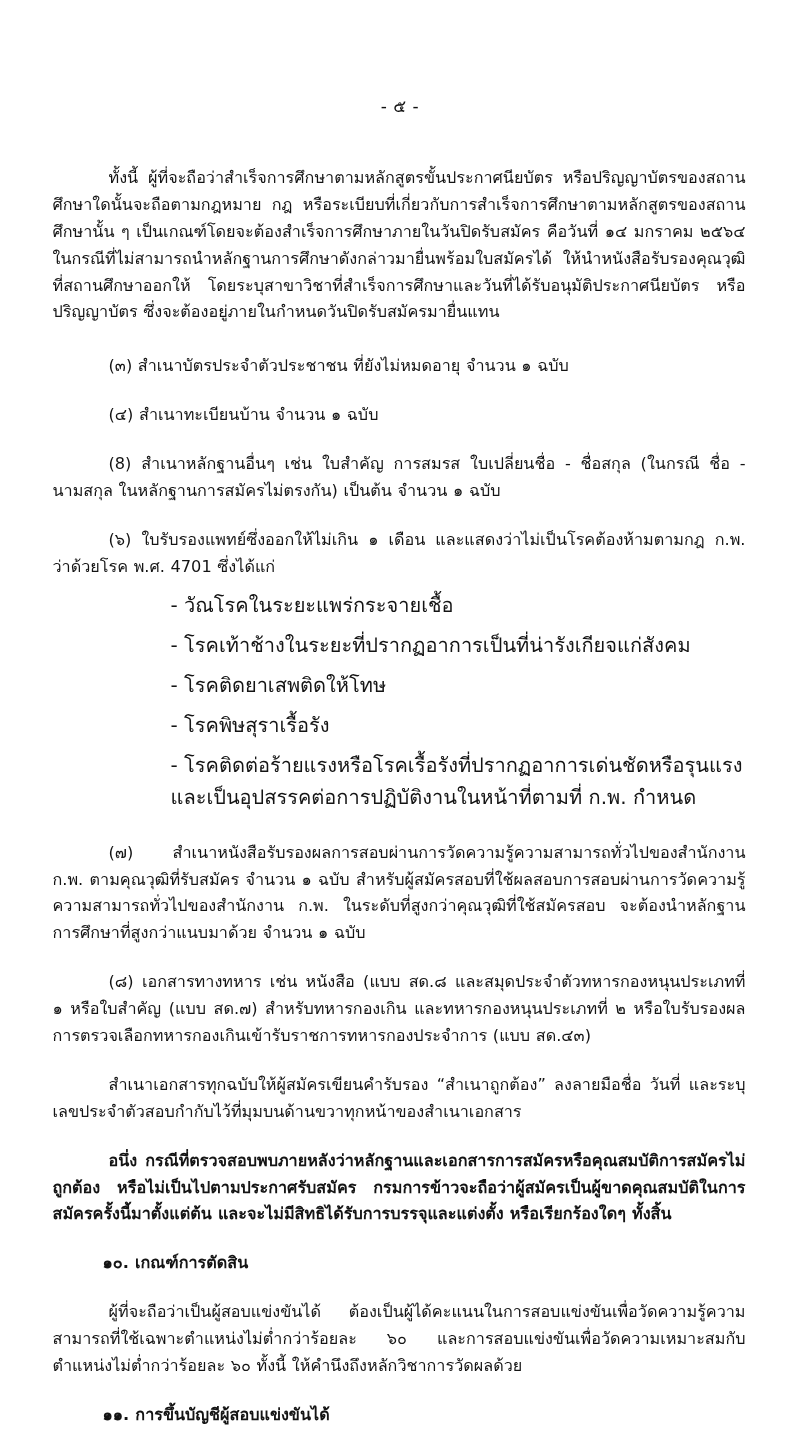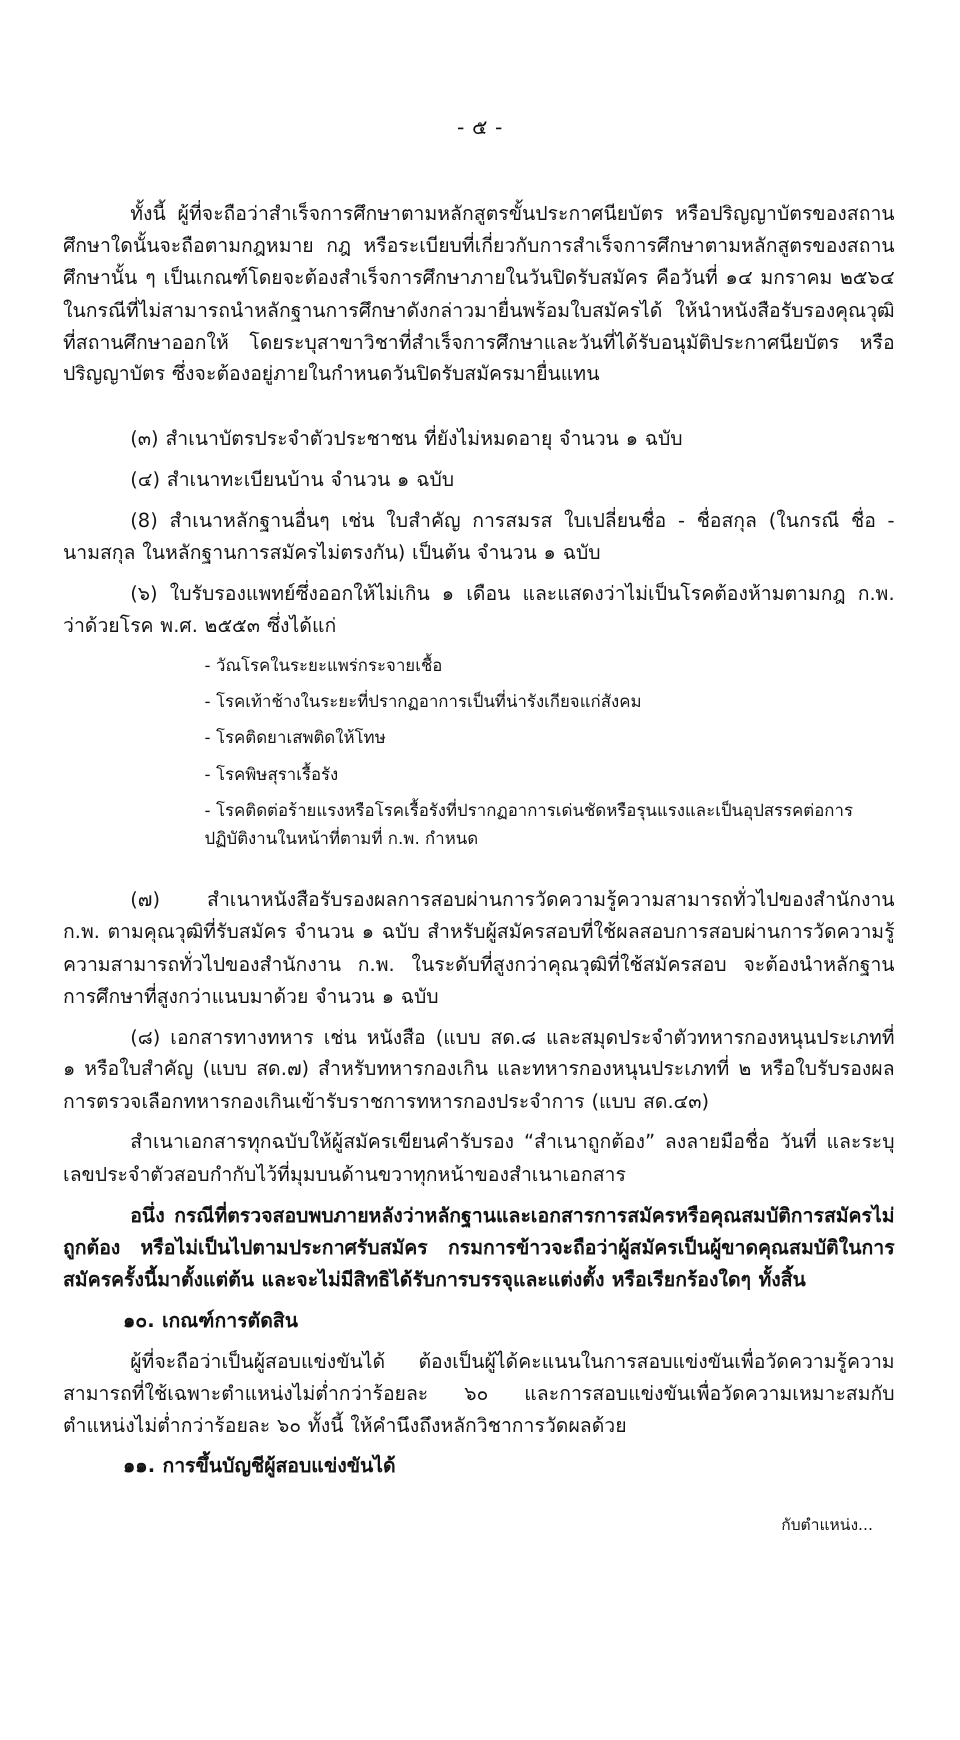--- a/index.html
+++ b/index.html
@@ -39,27 +39,27 @@
     text-align: justify;
     text-justify: inter-word;
     color: #141414;
     word-spacing: 0.5px;
   }
   p.first-para {
     margin-top: 46px;
   }
   p.ind-lg { text-indent: 56px; }
   p.ind-md { text-indent: 50px; }
-  p.gap-sm { margin-top: 7px; }
+  p.gap-sm { margin-top: 22px; }
   p.gap-md { margin-top: 27px; }
   .bullet-line {
     text-indent: 0;
     padding-left: 118px;
     margin-top: 8px;
-    font-size: 14px;
+    font-size: 20px;
     line-height: 1.6;
     text-align: left;
     color: #141414;
   }
   .heading-bold {
     font-weight: bold;
   }
   .footer-note {
     margin-top: 24px;
     text-align: right;
@@ -78,21 +78,21 @@
   <div class="body-text">
 
     <p class="first-para ind-lg">ทั้งนี้ ผู้ที่จะถือว่าสำเร็จการศึกษาตามหลักสูตรขั้นประกาศนียบัตร หรือปริญญาบัตรของสถานศึกษาใดนั้นจะถือตามกฎหมาย กฎ หรือระเบียบที่เกี่ยวกับการสำเร็จการศึกษาตามหลักสูตรของสถานศึกษานั้น ๆ เป็นเกณฑ์โดยจะต้องสำเร็จการศึกษาภายในวันปิดรับสมัคร คือวันที่ ๑๔ มกราคม ๒๕๖๔ ในกรณีที่ไม่สามารถนำหลักฐานการศึกษาดังกล่าวมายื่นพร้อมใบสมัครได้ ให้นำหนังสือรับรองคุณวุฒิที่สถานศึกษาออกให้ โดยระบุสาขาวิชาที่สำเร็จการศึกษาและวันที่ได้รับอนุมัติประกาศนียบัตร หรือปริญญาบัตร ซึ่งจะต้องอยู่ภายในกำหนดวันปิดรับสมัครมายื่นแทน</p>
 
     <p class="gap-md ind-lg">(๓) สำเนาบัตรประจำตัวประชาชน ที่ยังไม่หมดอายุ จำนวน ๑ ฉบับ</p>
 
     <p class="gap-sm ind-lg">(๔) สำเนาทะเบียนบ้าน จำนวน ๑ ฉบับ</p>
 
     <p class="gap-sm ind-lg">(8) สำเนาหลักฐานอื่นๆ เช่น ใบสำคัญ การสมรส ใบเปลี่ยนชื่อ - ชื่อสกุล (ในกรณี ชื่อ - นามสกุล ในหลักฐานการสมัครไม่ตรงกัน) เป็นต้น จำนวน ๑ ฉบับ</p>
 
-    <p class="gap-sm ind-lg">(๖) ใบรับรองแพทย์ซึ่งออกให้ไม่เกิน ๑ เดือน และแสดงว่าไม่เป็นโรคต้องห้ามตามกฎ ก.พ. ว่าด้วยโรค พ.ศ. ๒๕๕๓ ซึ่งได้แก่</p>
+    <p class="gap-sm ind-lg">(๖) ใบรับรองแพทย์ซึ่งออกให้ไม่เกิน ๑ เดือน และแสดงว่าไม่เป็นโรคต้องห้ามตามกฎ ก.พ. ว่าด้วยโรค พ.ศ. 4701 ซึ่งได้แก่</p>
 
     <div class="bullet-line">- วัณโรคในระยะแพร่กระจายเชื้อ</div>
     <div class="bullet-line">- โรคเท้าช้างในระยะที่ปรากฏอาการเป็นที่น่ารังเกียจแก่สังคม</div>
     <div class="bullet-line">- โรคติดยาเสพติดให้โทษ</div>
     <div class="bullet-line">- โรคพิษสุราเรื้อรัง</div>
     <div class="bullet-line" style="padding-left:118px; text-indent:0;">- โรคติดต่อร้ายแรงหรือโรคเรื้อรังที่ปรากฏอาการเด่นชัดหรือรุนแรงและเป็นอุปสรรคต่อการปฏิบัติงานในหน้าที่ตามที่ ก.พ. กำหนด</div>
 
     <p class="gap-md ind-lg">(๗) สำเนาหนังสือรับรองผลการสอบผ่านการวัดความรู้ความสามารถทั่วไปของสำนักงาน ก.พ. ตามคุณวุฒิที่รับสมัคร จำนวน ๑ ฉบับ สำหรับผู้สมัครสอบที่ใช้ผลสอบการสอบผ่านการวัดความรู้ความสามารถทั่วไปของสำนักงาน ก.พ. ในระดับที่สูงกว่าคุณวุฒิที่ใช้สมัครสอบ จะต้องนำหลักฐานการศึกษาที่สูงกว่าแนบมาด้วย จำนวน ๑ ฉบับ</p>
 
     <p class="gap-sm ind-lg">(๘) เอกสารทางทหาร เช่น หนังสือ (แบบ สด.๘ และสมุดประจำตัวทหารกองหนุนประเภทที่ ๑ หรือใบสำคัญ (แบบ สด.๗) สำหรับทหารกองเกิน และทหารกองหนุนประเภทที่ ๒ หรือใบรับรองผลการตรวจเลือกทหารกองเกินเข้ารับราชการทหารกองประจำการ (แบบ สด.๔๓)</p>

